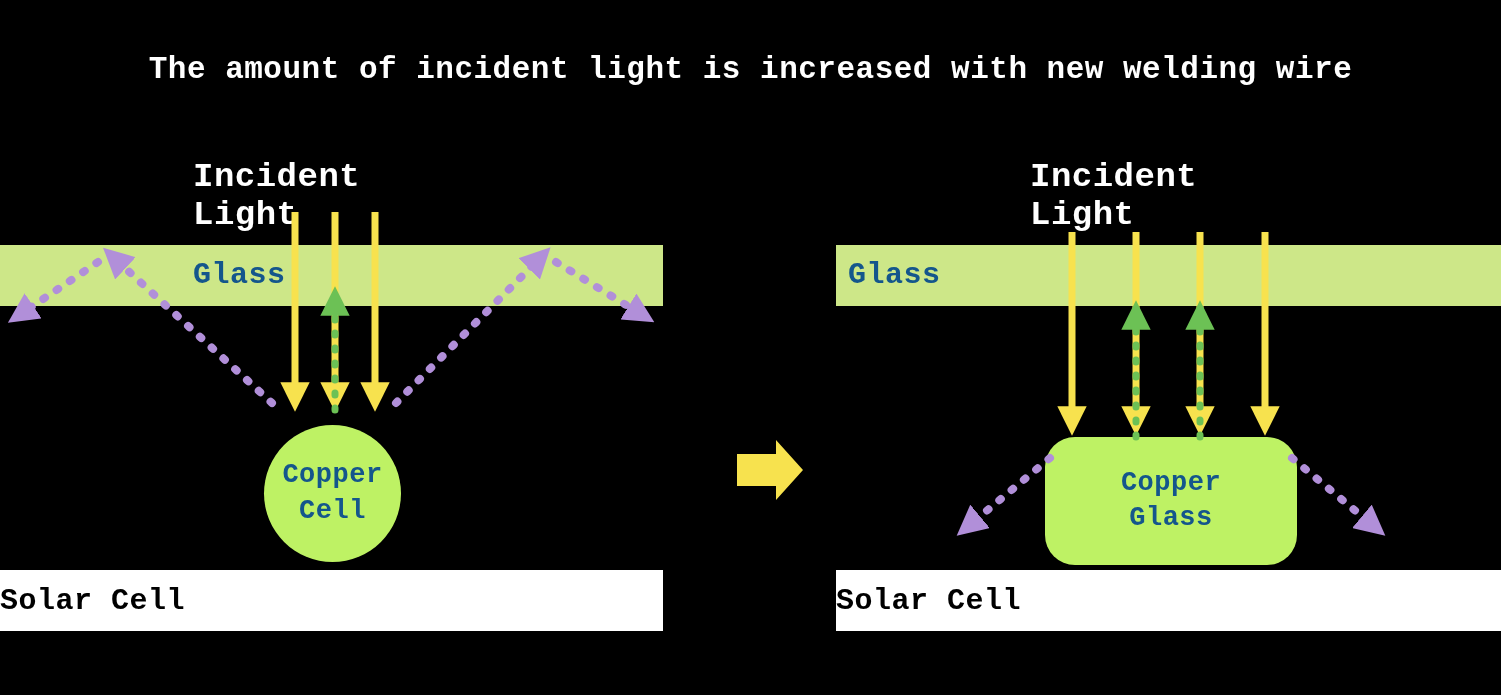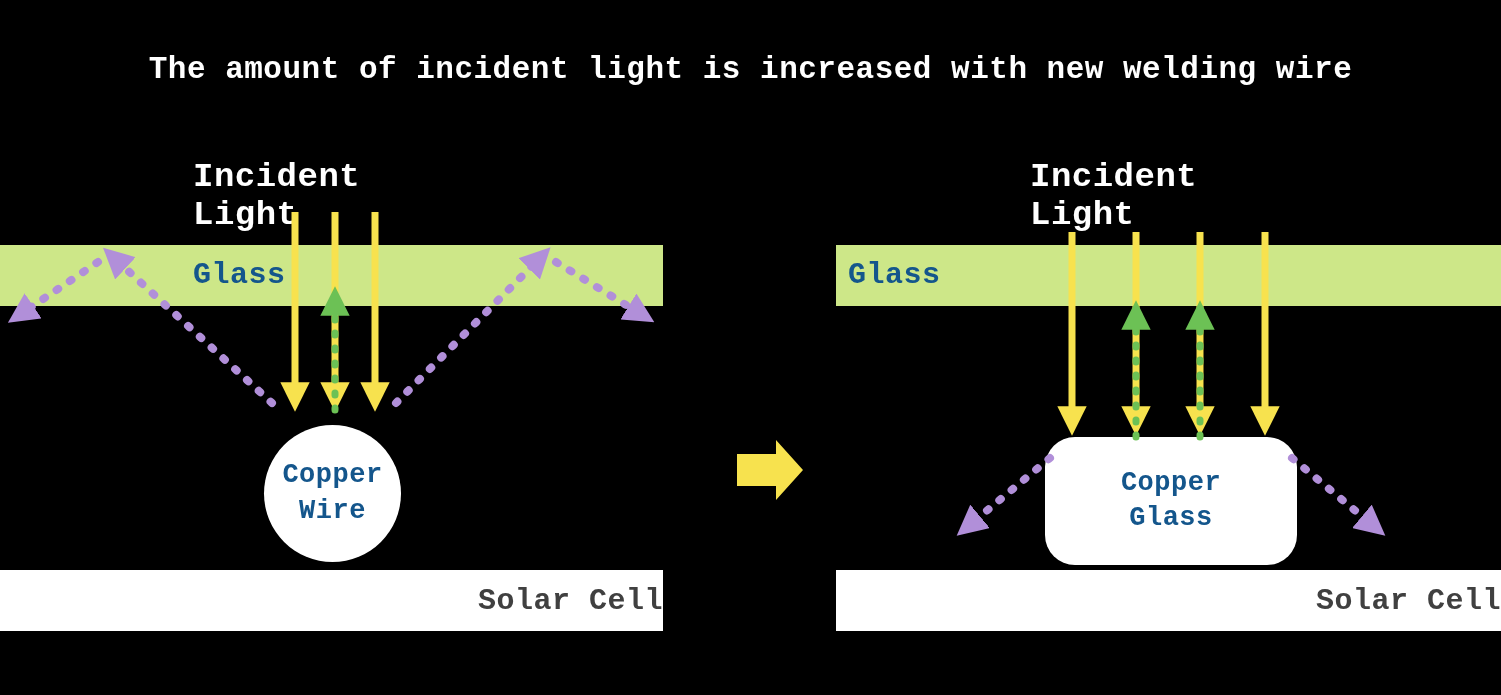--- a/index.html
+++ b/index.html
@@ -21,48 +21,48 @@
   .glass-band.left  { left:0;     width:663px; }
   .glass-band.right { left:836px; width:665px; }
   .glass-label {
     position:absolute; top:258px; color:#14568c; font-size:30px;
     font-weight:bold; letter-spacing:.5px;
   }
   .glass-label.left  { left:193px; }
   .glass-label.right { left:848px; }
   .solar-bar {
     position:absolute; top:570px; height:61px; background:#ffffff;
-    display:flex; align-items:center; justify-content:flex-end;
-    color:#404040; font-size:30px; font-weight:bold; letter-spacing:.5px;
+    display:flex; align-items:center; justify-content:flex-start;
+    color:#000000; font-size:30px; font-weight:bold; letter-spacing:.5px;
   }
   .solar-bar.left  { left:0;     width:663px; }
   .solar-bar.right { left:836px; width:665px; }
   .copper-shape {
-    position:absolute; background:#ffffff; color:#14568c;
+    position:absolute; background:#bef264; color:#14568c;
     display:flex; flex-direction:column; align-items:center; justify-content:center;
     font-size:27px; font-weight:bold; line-height:1.3; letter-spacing:.5px;
     text-align:center;
   }
   .copper-wire   { left:264px;  top:425px; width:137px; height:137px; border-radius:50%; }
   .copper-ribbon { left:1045px; top:437px; width:252px; height:128px; border-radius:30px; }
   .rays { position:absolute; left:0; top:0; width:1501px; height:695px; pointer-events:none; }
 </style>
 </head>
 <body>
 
 <div class="canvas">
 
   <div class="title">The amount of incident light is increased with new welding wire</div>
 
   <div class="heading left">Incident Light</div>
   <div class="glass-band left"></div>
   <div class="glass-label left">Glass</div>
   <div class="copper-shape copper-wire">
     <span>Copper</span>
-    <span>Wire</span>
+    <span>Cell</span>
   </div>
   <div class="solar-bar left">
     <span>Solar Cell</span>
   </div>
 
   <div class="heading right">Incident Light</div>
   <div class="glass-band right"></div>
   <div class="glass-label right">Glass</div>
   <div class="copper-shape copper-ribbon">
     <span>Copper</span>

